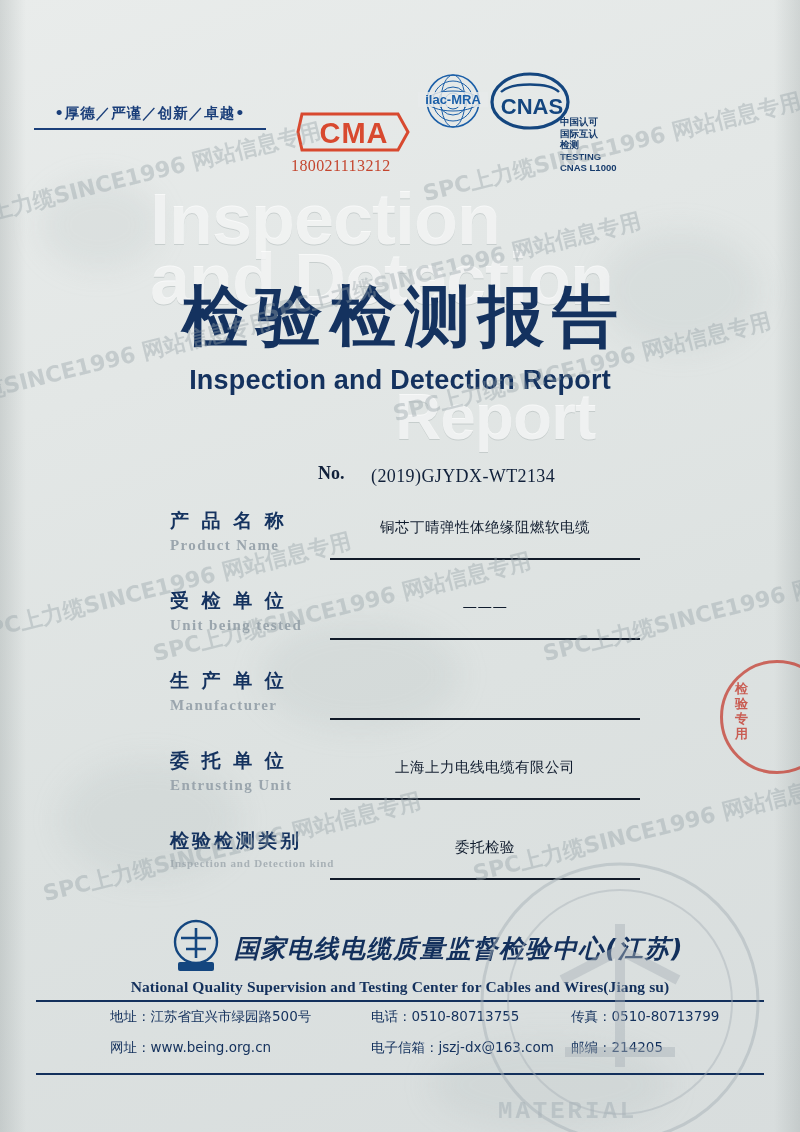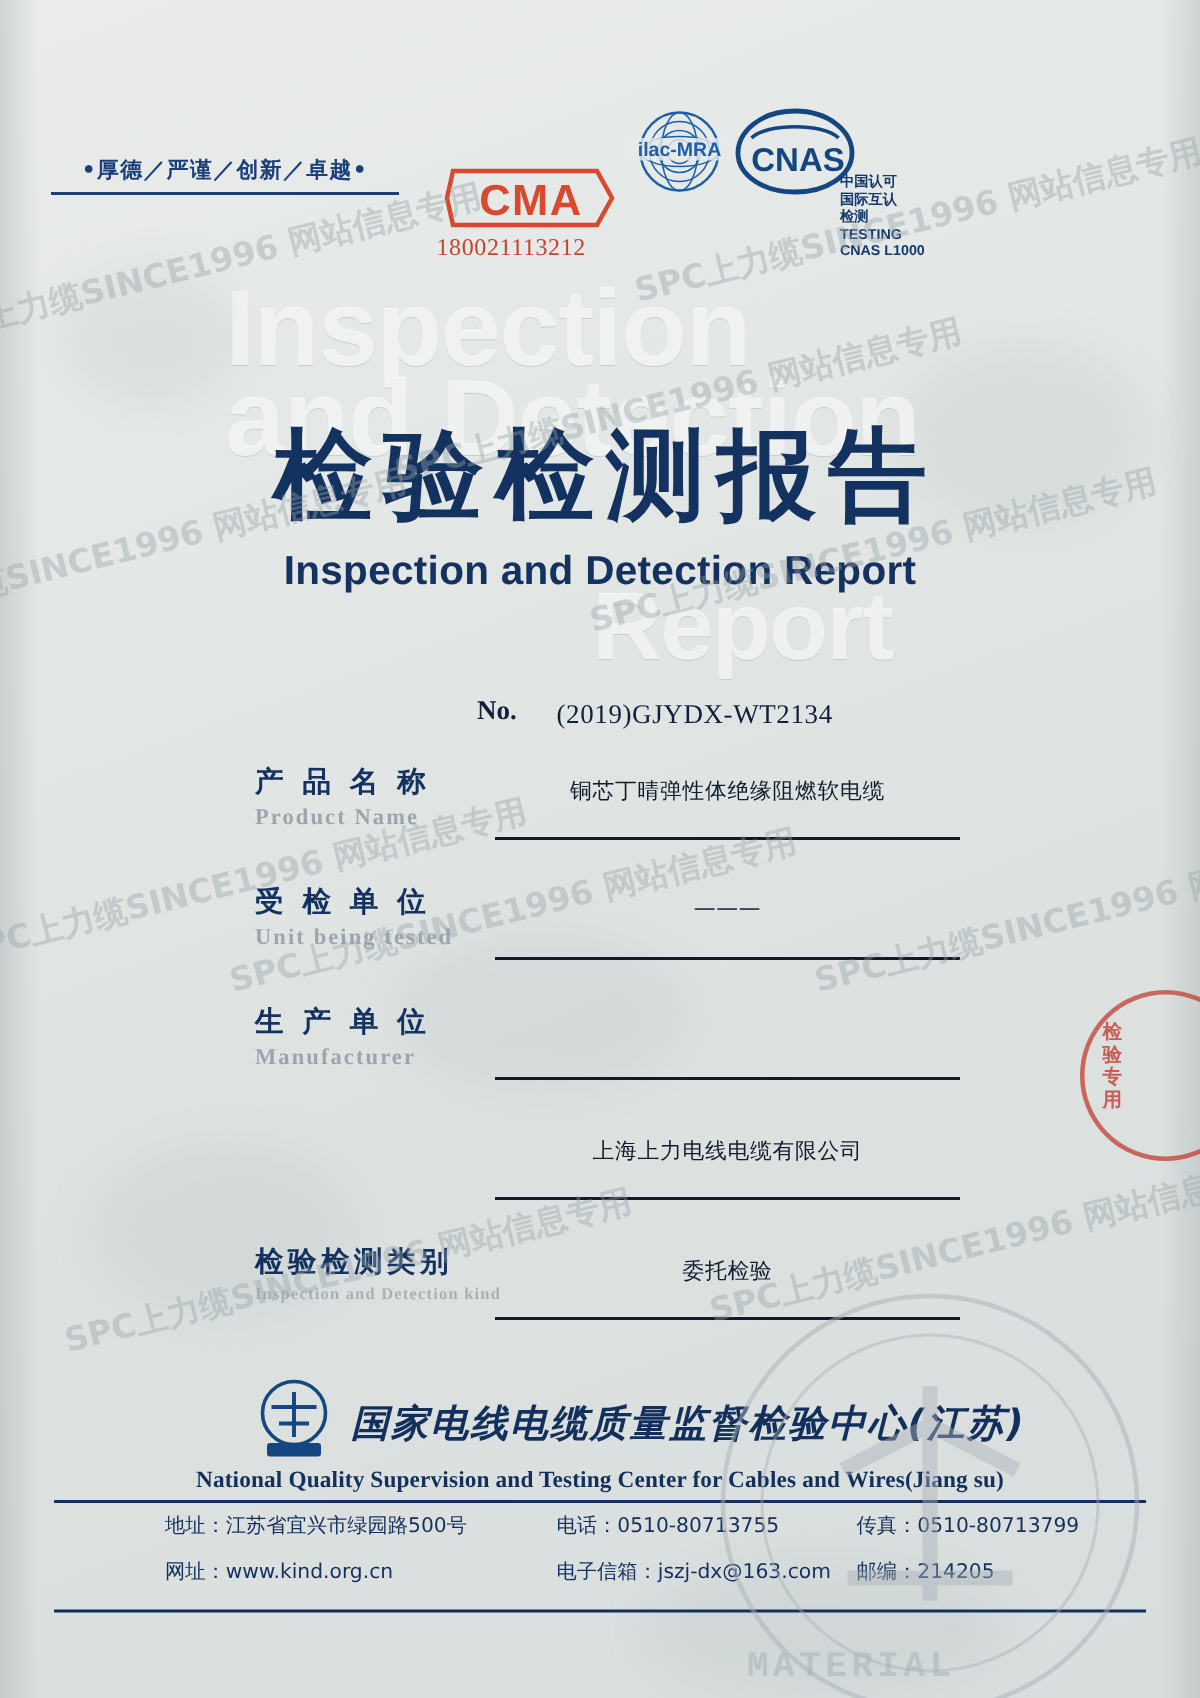--- a/index.html
+++ b/index.html
@@ -436,20 +436,24 @@
 
   <div class="field" style="top:668px;">
     <div class="field-labels">
       <div class="lab-cn">生 产 单 位</div>
       <div class="lab-en">Manufacturer</div>
     </div>
     <div class="field-line"></div>
   </div>
 
   <div class="field" style="top:748px;">
+    <div class="field-labels">
+      <div class="lab-cn">委 托 单 位</div>
+      <div class="lab-en">Entrusting  Unit</div>
+    </div>
     <div class="field-value">上海上力电线电缆有限公司</div>
     <div class="field-line"></div>
   </div>
 
   <div class="field" style="top:828px;">
     <div class="field-labels">
       <div class="lab-cn">检验检测类别</div>
       <div class="lab-en small">Inspection  and  Detection  kind</div>
     </div>
     <div class="field-value">委托检验</div>
@@ -467,21 +471,21 @@
   <div class="org-en">National Quality Supervision and Testing Center for Cables and Wires(Jiang su)</div>
 
   <div class="rule-top"></div>
   <div class="contact">
     <div class="c-row">
       <span class="c-cell c-a">地址：江苏省宜兴市绿园路500号</span>
       <span class="c-cell c-b">电话：0510-80713755</span>
       <span class="c-cell c-c">传真：0510-80713799</span>
     </div>
     <div class="c-row">
-      <span class="c-cell c-a">网址：www.kind.org.cn</span>
+      <span class="c-cell c-a">网址：www.being.org.cn</span>
       <span class="c-cell c-b">电子信箱：jszj-dx@163.com</span>
       <span class="c-cell c-c">邮编：214205</span>
     </div>
   </div>
   <div class="rule-bottom"></div>
 
   <div class="ring-wm">
     <svg width="330" height="300" viewBox="0 0 330 300" xmlns="http://www.w3.org/2000/svg">
       <circle cx="150" cy="150" r="138" fill="none" stroke="rgba(168,178,184,0.5)" stroke-width="3"></circle>
       <circle cx="150" cy="150" r="112" fill="none" stroke="rgba(168,178,184,0.45)" stroke-width="2"></circle>

